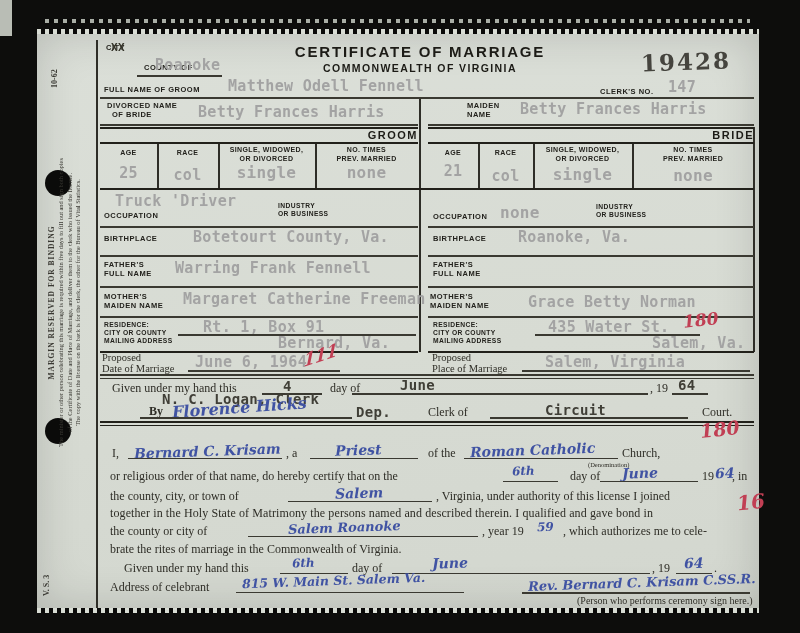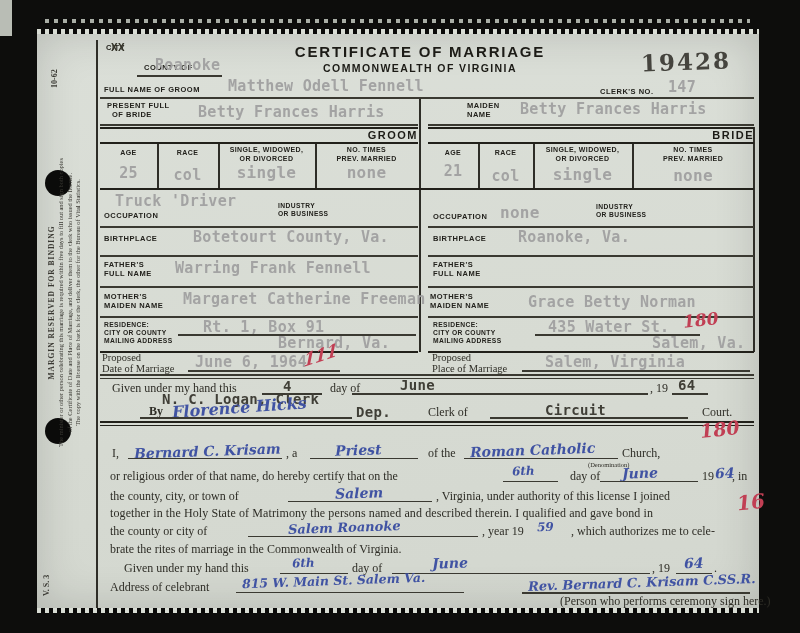--- a/index.html
+++ b/index.html
@@ -71,21 +71,21 @@
   <div class="title" style="left:100px;top:44px;width:640px;text-align:center;">CERTIFICATE OF MARRIAGE</div>
   <div class="subtitle" style="left:100px;top:63px;width:640px;text-align:center;">COMMONWEALTH OF VIRGINIA</div>
   <div class="stamp" style="left:641px;top:50px;">19428</div>
 
   <div class="rule" style="left:100px;top:97px;width:654px;"></div>
   <div class="lbl" style="left:104px;top:86px;">FULL NAME OF GROOM</div>
   <div class="mono16" style="left:228px;top:79px;">Matthew Odell Fennell</div>
   <div class="lbl" style="left:600px;top:88px;">CLERK'S NO.</div>
   <div class="mono16" style="left:668px;top:80px;">147</div>
 
-  <div class="lbl" style="left:107px;top:102px;">PRESENT FULL</div>
+  <div class="lbl" style="left:107px;top:102px;">DIVORCED NAME</div>
   <div class="lbl" style="left:112px;top:111px;">OF BRIDE</div>
   <div class="mono16" style="left:198px;top:105px;">Betty Frances Harris</div>
   <div class="lbl" style="left:467px;top:102px;">MAIDEN</div>
   <div class="lbl" style="left:467px;top:111px;">NAME</div>
   <div class="mono16" style="left:520px;top:102px;">Betty Frances Harris</div>
   <div class="rule" style="left:100px;top:124px;width:318px;"></div>
   <div class="rule" style="left:428px;top:124px;width:326px;"></div>
 
   <div class="band" style="left:100px;top:127px;width:318px;">GROOM</div>
   <div class="band" style="left:428px;top:127px;width:326px;">BRIDE</div>
@@ -229,35 +229,35 @@
   <div class="serif" style="left:436px;top:490px;">, Virginia, under authority of this license I joined</div>
   <div class="red" style="left:737px;top:492px;font-size:20px;">16</div>
 
   <div class="serif" style="left:110px;top:507px;letter-spacing:.1px;">together in the Holy State of Matrimony the persons named and described therein. I qualified and gave bond in</div>
 
   <div class="serif" style="left:110px;top:525px;">the county or city of</div>
   <div class="hand" style="left:288px;top:521px;font-size:13px;">Salem Roanoke</div>
   <div class="rule" style="left:248px;top:536px;width:230px;height:1px;"></div>
   <div class="serif" style="left:482px;top:525px;">, year 19</div>
   <div class="hand" style="left:537px;top:521px;font-size:12px;">59</div>
-  <div class="serif" style="left:563px;top:525px;margin-left:8px;">, which authorizes me to cele-</div>
+  <div class="serif" style="left:563px;top:525px;">, which authorizes me to cele-</div>
 
   <div class="serif" style="left:110px;top:543px;">brate the rites of marriage in the Commonwealth of Virginia.</div>
 
   <div class="serif" style="left:124px;top:562px;">Given under my hand this</div>
   <div class="hand" style="left:292px;top:557px;font-size:12px;">6th</div>
   <div class="rule" style="left:280px;top:573px;width:68px;height:1px;"></div>
   <div class="serif" style="left:352px;top:562px;">day of</div>
   <div class="hand" style="left:432px;top:556px;">June</div>
   <div class="rule" style="left:392px;top:573px;width:258px;height:1px;"></div>
   <div class="serif" style="left:652px;top:562px;">, 19</div>
   <div class="hand" style="left:684px;top:556px;">64</div>
   <div class="rule" style="left:676px;top:573px;width:36px;height:1px;"></div>
   <div class="serif" style="left:714px;top:562px;">.</div>
 
   <div class="serif" style="left:110px;top:581px;">Address of celebrant</div>
   <div class="hand" style="left:242px;top:575px;font-size:12.5px;">815 W. Main St. Salem Va.</div>
   <div class="rule" style="left:236px;top:592px;width:228px;height:1px;"></div>
   <div class="hand" style="left:528px;top:576px;font-size:13px;">Rev. Bernard C. Krisam C.SS.R.</div>
   <div class="rule" style="left:522px;top:592px;width:228px;"></div>
-  <div class="serif" style="left:560px;top:595px;font-size:12px;">(Person who performs ceremony sign here.)</div>
+  <div class="serif" style="left:577px;top:595px;font-size:10px;">(Person who performs ceremony sign here.)</div>
 
 </div>
 
 </body></html>

